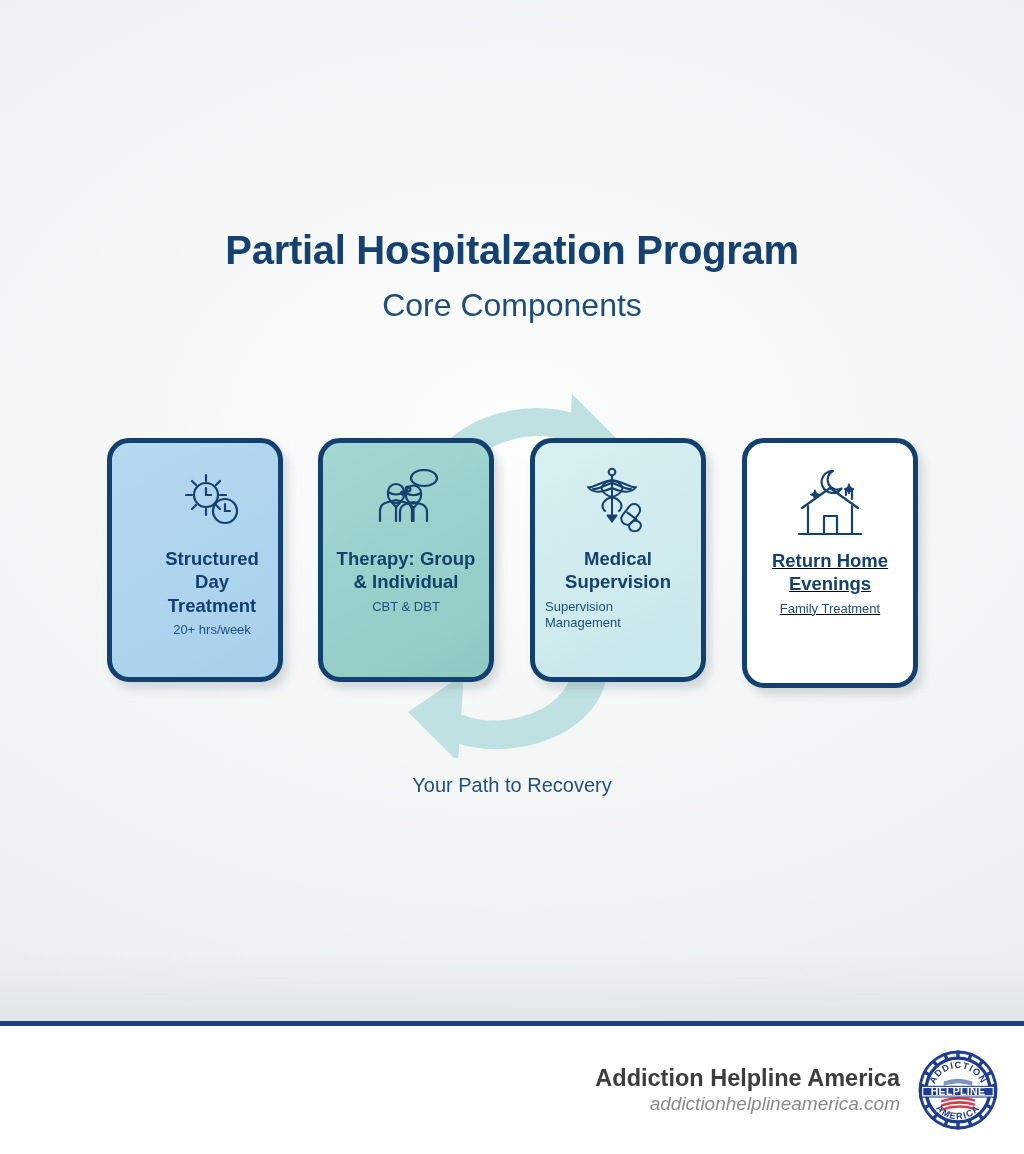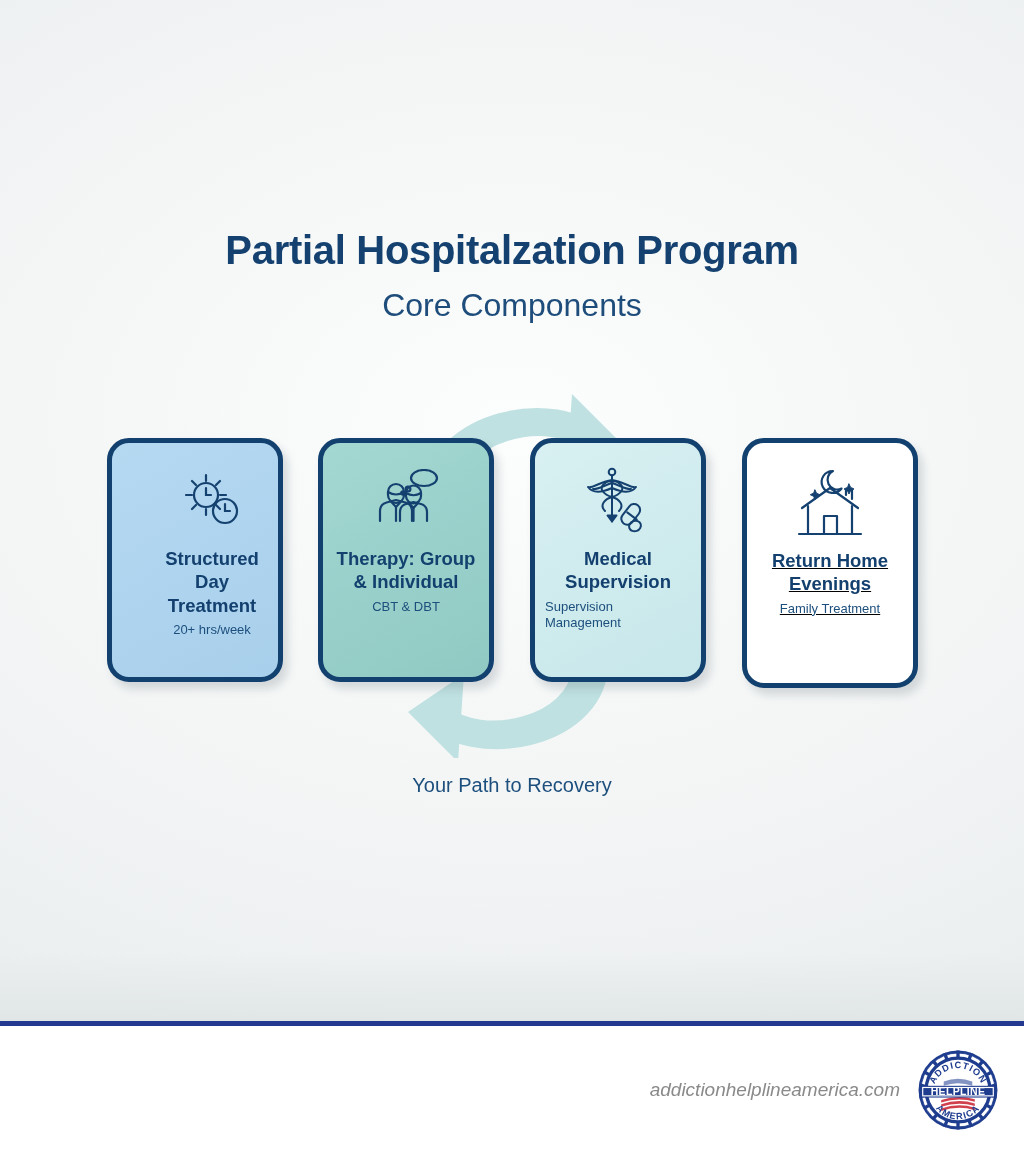--- a/index.html
+++ b/index.html
@@ -281,20 +281,21 @@
     </div>
 
     <div class="tagline">Your Path to Recovery</div>
 
   </div>
 
   <div class="rule"></div>
 
   <div class="footer">
     <div class="footer-text">
+      <div class="brand">Addiction Helpline America</div>
       <div class="brand-url">addictionhelplineamerica.com</div>
     </div>
     <svg class="badge" viewBox="0 0 100 100">
       <defs>
         <path id="arcTop" d="M 20 54 A 30 30 0 0 1 80 54"></path>
         <path id="arcBot" d="M 17 52 A 33 33 0 0 0 83 52"></path>
       </defs>
       <g>
         <circle cx="50" cy="50" r="47" fill="#1f3d8f"></circle>
         <circle cx="50" cy="50" r="44" fill="#ffffff" stroke="#1f3d8f" stroke-width="1"></circle>

